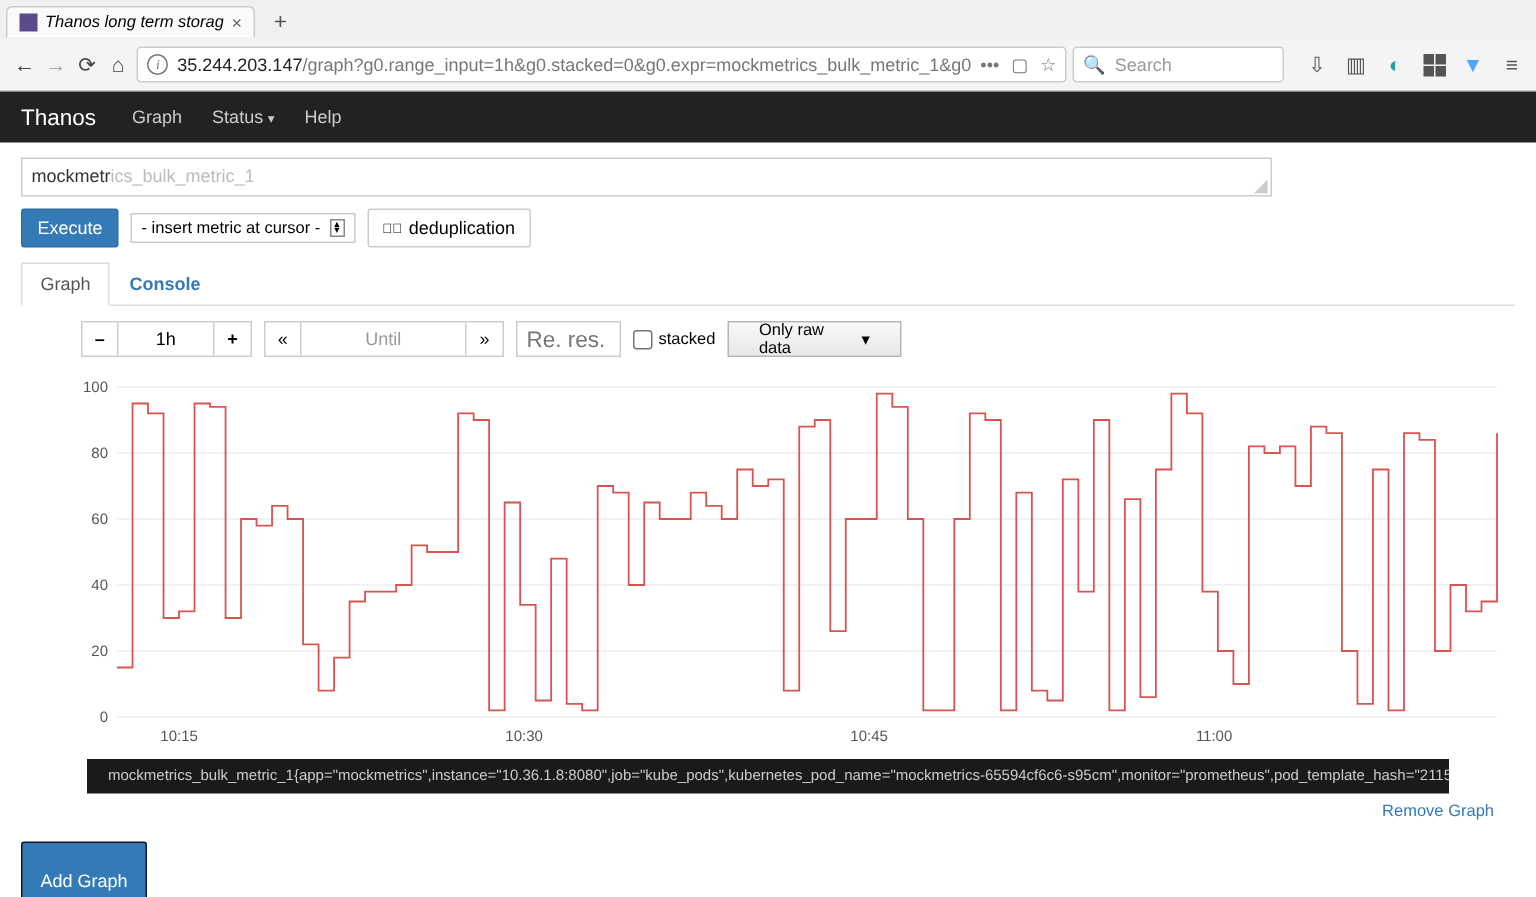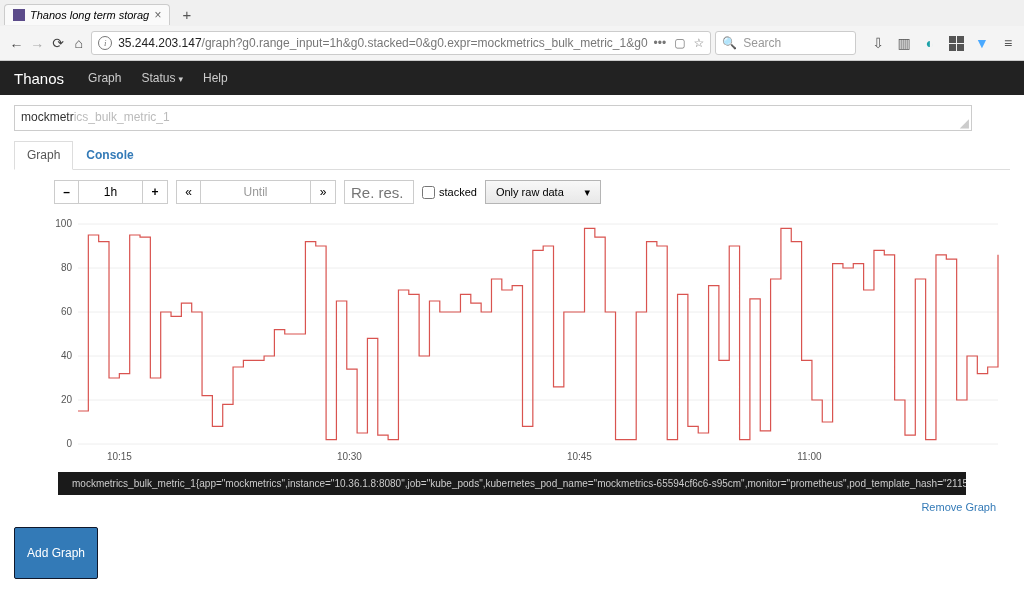--- a/index.html
+++ b/index.html
@@ -56,21 +56,21 @@
 
 
 .graph-controls { display: flex; align-items: center; gap: 8px; margin: 10px 0 10px 40px; }
 .gc-group { display: flex; border: 1px solid #ccc; height: 24px; }
 .gc-group .gc { border-right: 1px solid #ccc; display: flex; align-items: center; justify-content: center; min-width: 24px; font-size: 12px; padding: 0 6px; }
 .gc-group .gc:last-child { border-right: none; }
 .gc-group .gc.val { min-width: 64px; }
 .gc-group .gc.until { min-width: 110px; color: #999; }
 .gc-input { border: 1px solid #ccc; height: 24px; padding: 0 6px; font-size: 15px; width: 70px; color: #999; }
 .gc-check { display: flex; align-items: center; gap: 4px; font-size: 11px; }
-.dropdown-btn { border: 1px solid #b5b5b5; background: linear-gradient(#f8f8f8,#e8e8e8); height: 24px; padding: 0 10px; display: flex; align-items: center; gap: 18px; font-size: 11px; width: 116px; justify-content: space-between; }
+.dropdown-btn { border: 1px solid #b5b5b5; background: linear-gradient(#f8f8f8,#e8e8e8); height: 24px; padding: 0 20px; display: flex; align-items: center; gap: 18px; font-size: 11px; width: 116px; justify-content: space-between; }
 
 
 .chart-wrap { position: relative; margin-left: 34px; margin-right: 10px; }
 svg { display: block; }
 .axis-text { font-size: 10px; fill: #555; }
 .grid-line { stroke: #eee; stroke-width: 1; }
 .data-line { stroke: #d9534f; stroke-width: 1.2; fill: none; }
 
 
 .legend { background: #1a1a1a; color: #ccc; font-size: 10px; padding: 6px 8px; margin: 8px 44px 0 44px; display: flex; align-items: center; gap: 6px; white-space: nowrap; overflow: hidden; }
@@ -130,26 +130,37 @@
 <div class="app-nav">
   <span class="brand">Thanos</span>
   <a>Graph</a>
   <a><span>Status</span><span class="dropdown-caret">▾</span></a>
   <a>Help</a>
 </div>
 
 <div class="main">
 
   <div class="query-row">
-    <div style="width:958px;border:1px solid #ccc;padding:4px 6px;font-size:12px;height:26px;overflow:hidden;background:#fff;position:relative;">
+    <div style="width:834px;border:1px solid #ccc;padding:4px 6px;font-size:12px;height:26px;overflow:hidden;background:#fff;position:relative;">
       <span style="color:#333;">mockmetr</span><span style="color:#bbb;">ics_bulk_metric_1</span>
       <span style="position:absolute;right:2px;bottom:0;color:#ccc;font-size:12px;cursor:nwse-resize;">◢</span>
     </div>
   </div>
 
+  <div class="control-row">
+    <button class="btn btn-primary">Execute</button>
+    <div class="select-like">
+      <span>- insert metric at cursor -</span>
+      <span class="caret">▴<br>▾</span>
+    </div>
+    <button class="btn">
+      <span class="check-ico">✓⃝</span>
+      <span>deduplication</span>
+    </button>
+  </div>
 
   <div class="tabs">
     <div class="tab active">Graph</div>
     <div class="tab inactive">Console</div>
   </div>
 
   <div class="graph-controls">
     <div class="gc-group">
       <div class="gc">
           <b>–</b>

